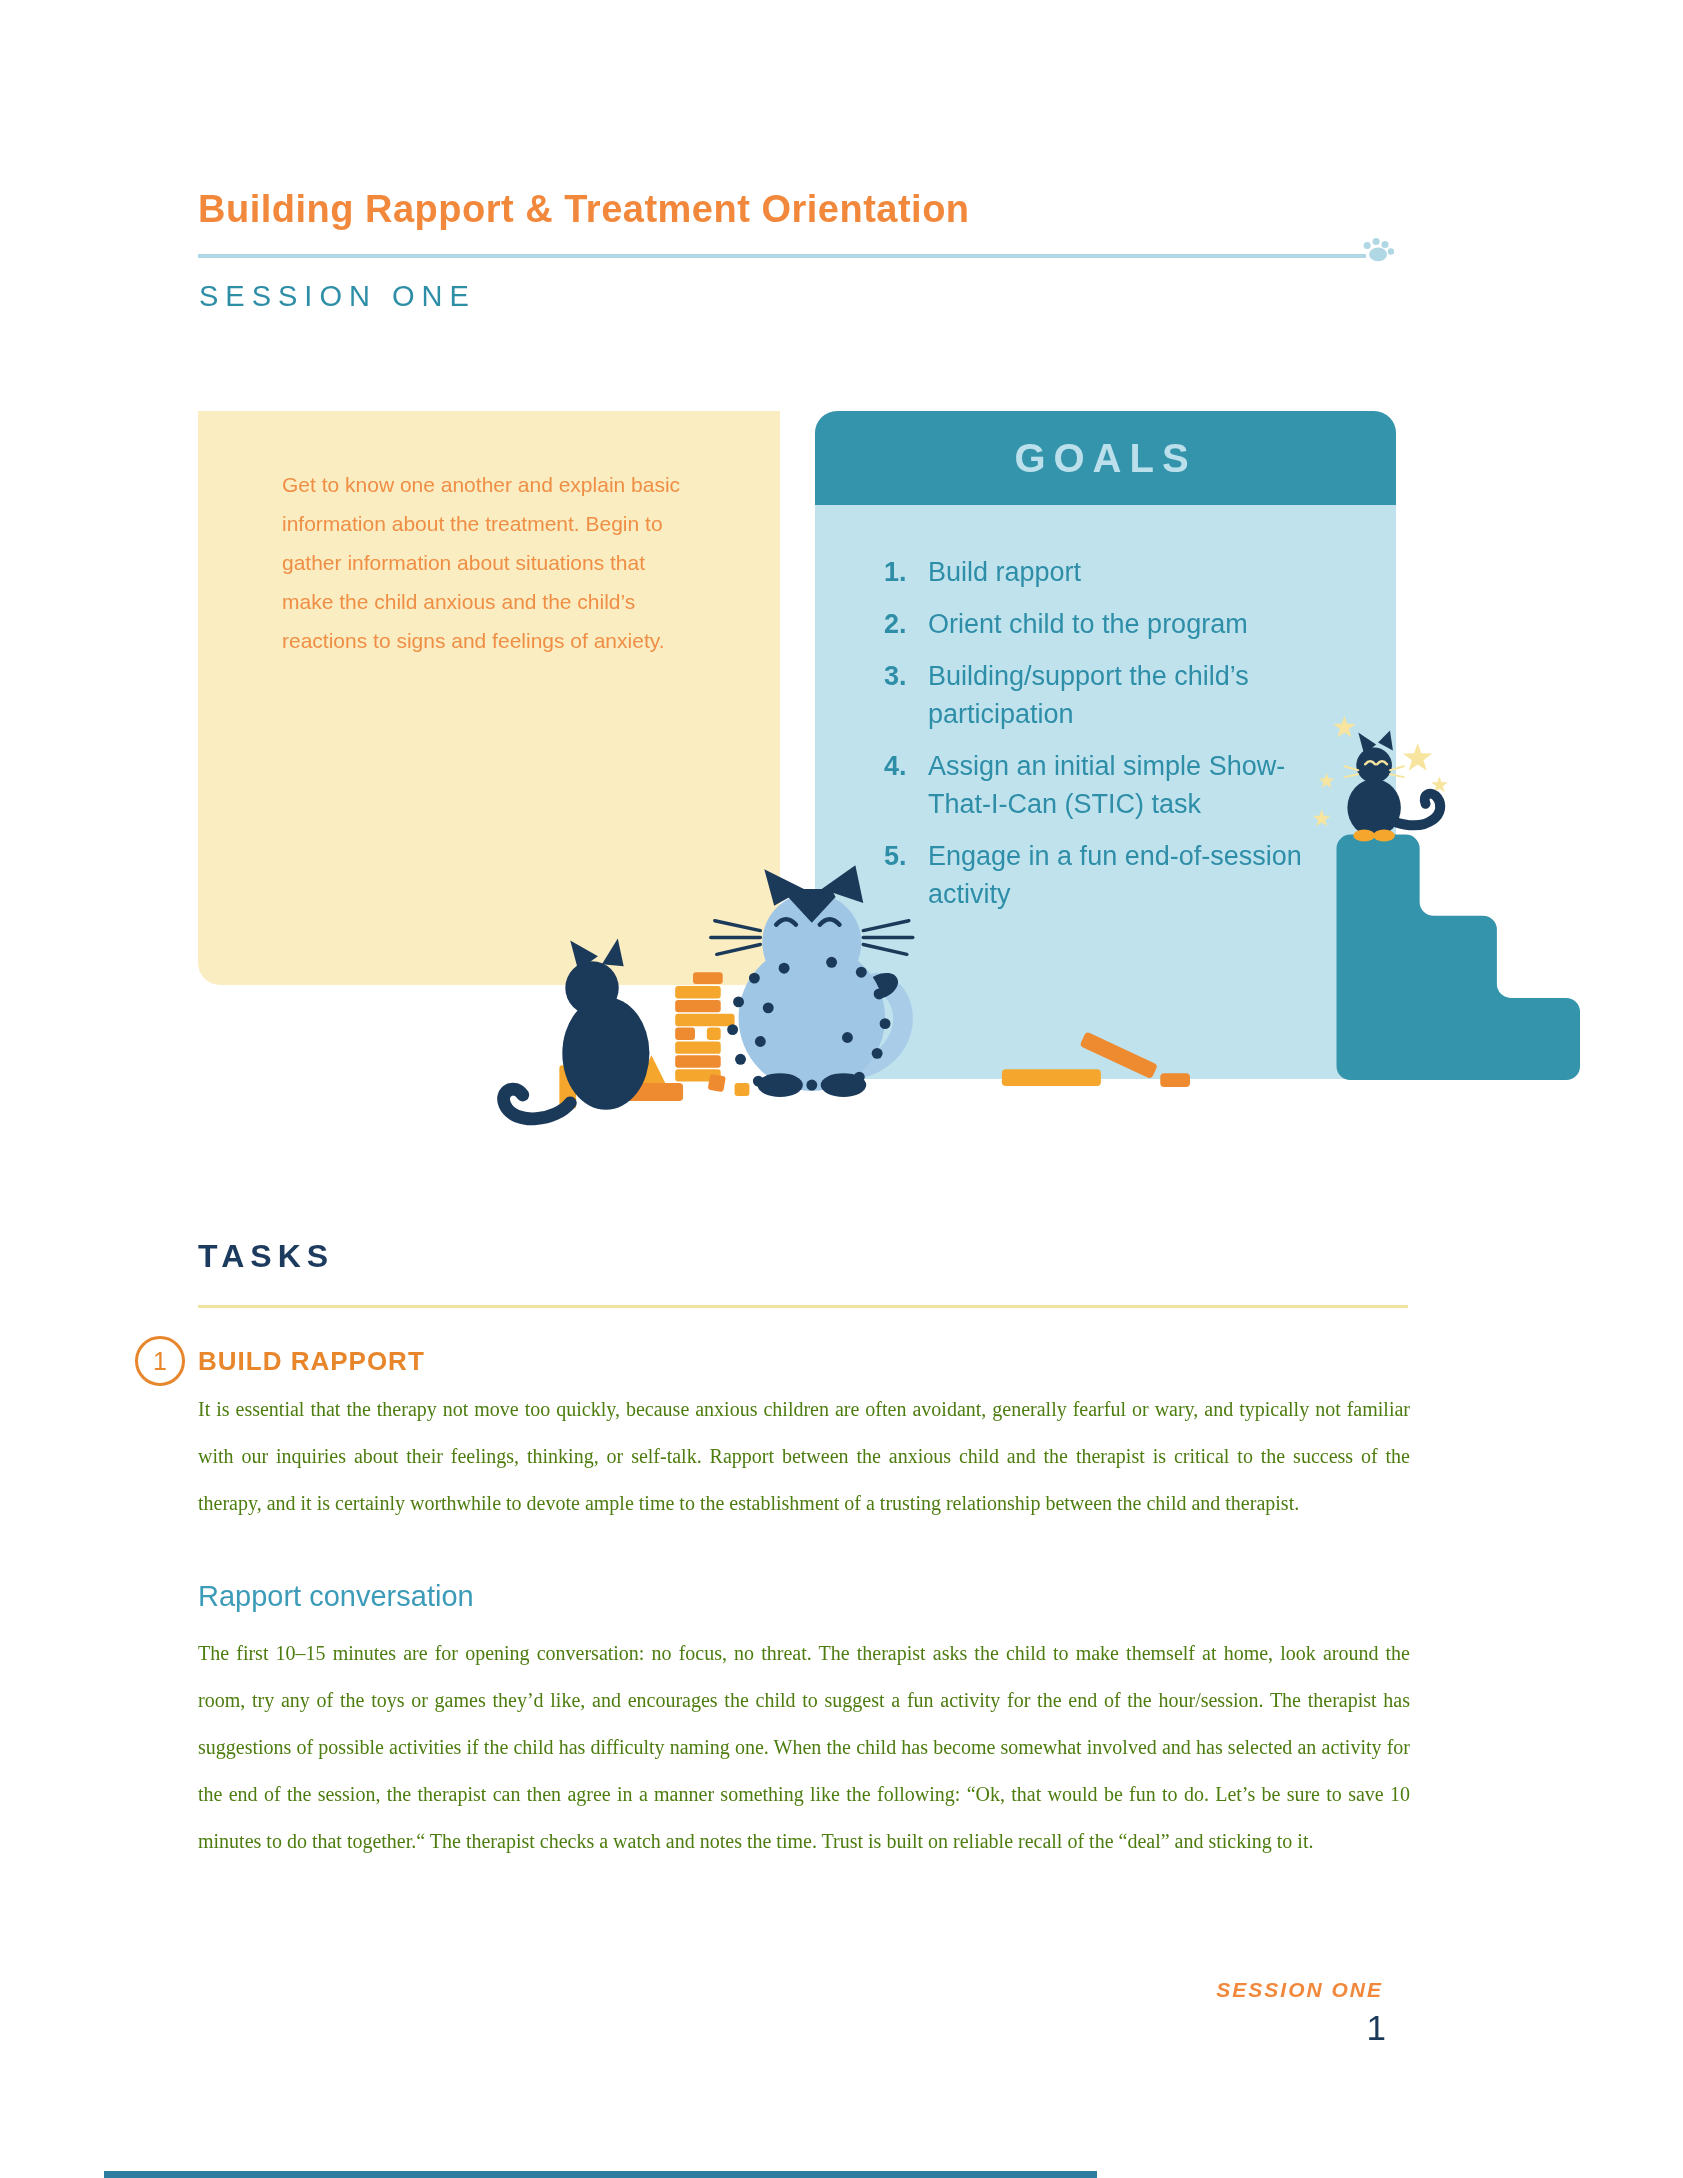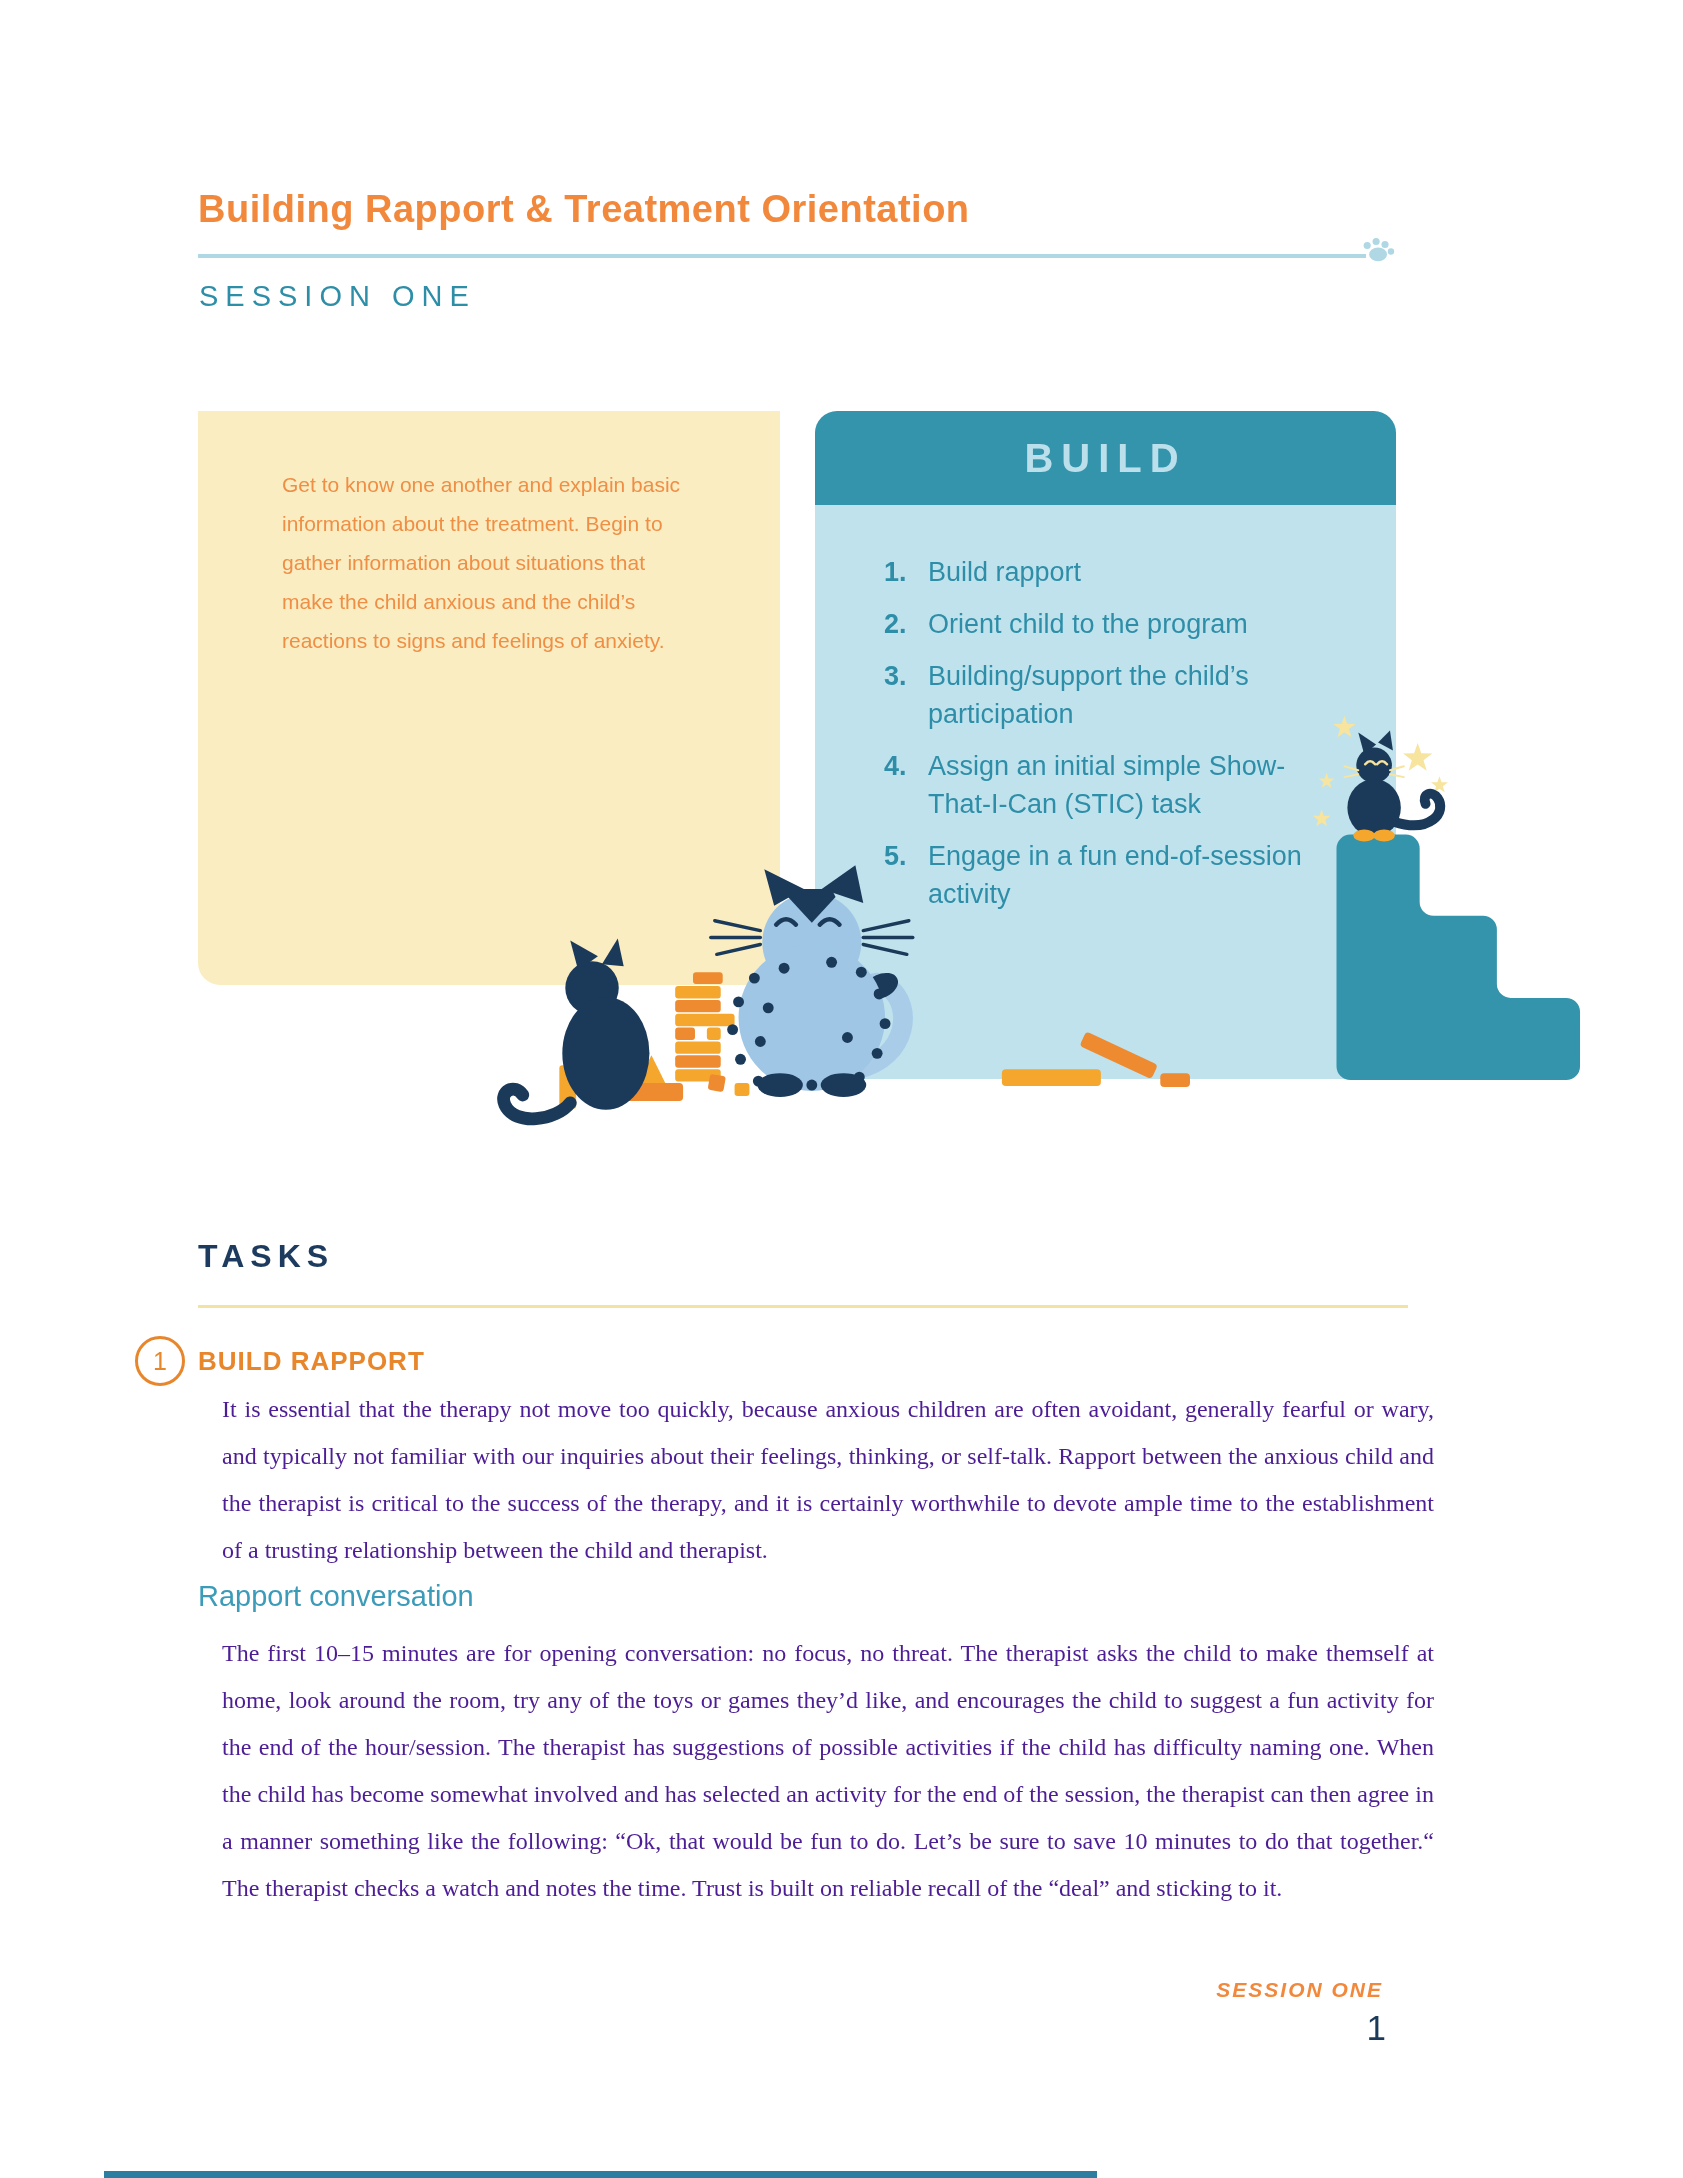--- a/index.html
+++ b/index.html
@@ -30,21 +30,21 @@
   
   .tasks-heading{position:absolute;left:198px;top:1238px;font-size:32px;font-weight:700;
                  letter-spacing:6px;color:#1C3B5E;}
   .tasks-rule{position:absolute;left:198px;top:1305px;width:1210px;height:3px;background:#F3E3A2;}
   .task-circle{position:absolute;left:135px;top:1336px;width:44px;height:44px;border-radius:50%;
                border:3px solid #E8862C;color:#E8862C;font-size:25px;display:flex;
                align-items:center;justify-content:center;}
   .task-title{position:absolute;left:198px;top:1346px;font-size:26px;font-weight:700;
               color:#E8862C;letter-spacing:1px;}
   .body-para{position:absolute;left:198px;width:1212px;font-family:"Liberation Serif",serif;
-             font-size:24px;line-height:47px;color:#4c1d95;text-align:justify;margin-left:24px;}
+             font-size:20px;line-height:47px;color:#4d7c0f;text-align:justify;}
   .para-1{top:1386px;}
   .sub-heading{position:absolute;left:198px;top:1580px;font-size:29px;color:#3B9BB8;}
   .para-2{top:1630px;}
   
   .footer-session{position:absolute;right:300px;top:1978px;font-size:21px;font-style:italic;
                   font-weight:700;color:#F1883B;letter-spacing:2px;}
   .footer-page{position:absolute;right:297px;top:2008px;font-size:35px;color:#1B3A5A;}
   .bottom-strip{position:absolute;left:104px;top:2171px;width:993px;height:7px;background:#2C7DA0;}
   
   .illustration{position:absolute;left:0;top:0;width:1683px;height:2178px;pointer-events:none;}
@@ -58,21 +58,21 @@
   <div class="title-rule"></div>
   <div class="doc-subtitle">SESSION ONE</div>
 
   <div class="card purpose">
     <div class="card-body">
       <div class="purpose-text">Get to know one another and explain basic information about the treatment. Begin to gather information about situations that make the child anxious and the child’s reactions to signs and feelings of anxiety.</div>
     </div>
   </div>
 
   <div class="card goals">
-    <div class="card-header">BUILD</div>
+    <div class="card-header">GOALS</div>
     <div class="card-body">
       <ul class="goal-list">
         <li>
           <span class="goal-num">1.</span>
           <span class="goal-text">Build rapport</span>
         </li>
         <li>
           <span class="goal-num">2.</span>
           <span class="goal-text">Orient child to the program</span>
         </li>

